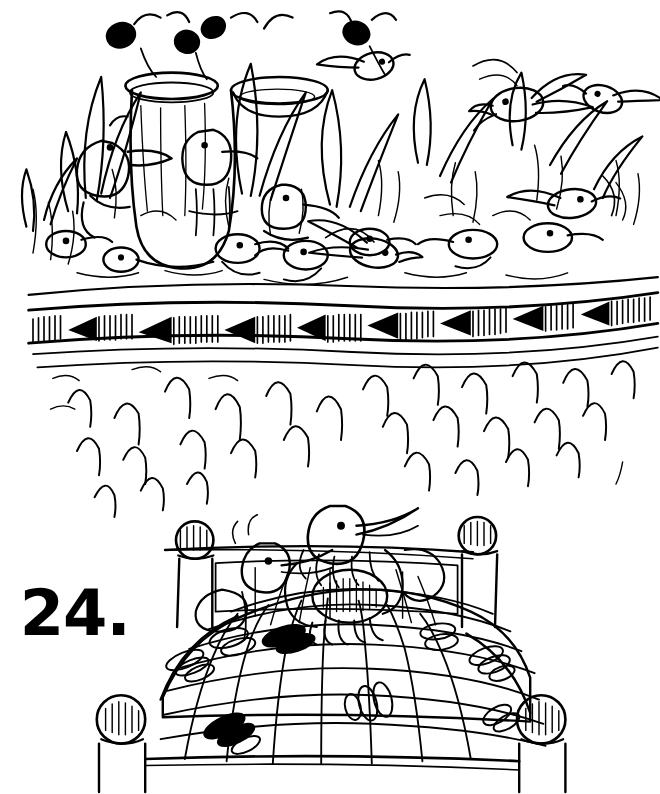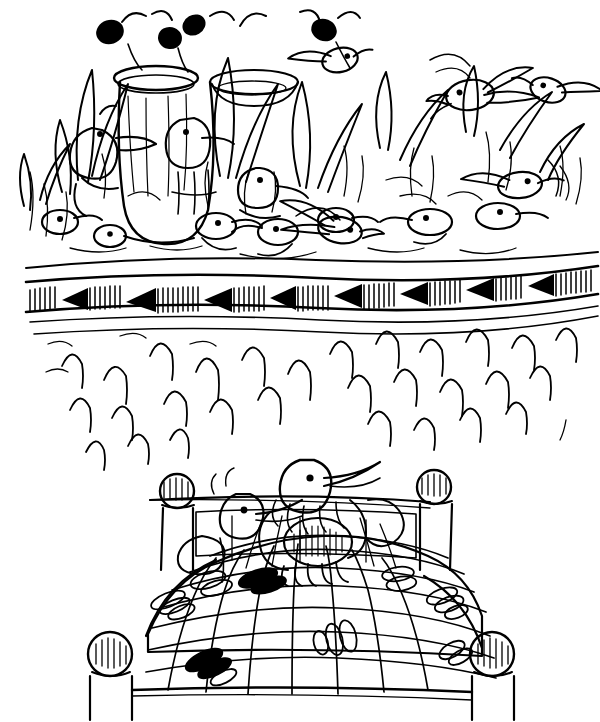--- a/index.html
+++ b/index.html
@@ -443,14 +443,15 @@
         <path d="M478 644 l0 20 M484 640 l0 26 M490 638 l0 30 M496 639 l0 29 M502 642 l0 24 M508 646 l0 18" stroke-width="1.3"></path>
         <path d="M474 672 q20 8 38 0" stroke-width="2"></path>
         <path d="M472 676 l0 44 M514 676 l0 44" stroke-width="2.2"></path>
       </g>
 
       <path d="M132 690 q170 -6 340 2" stroke-width="2.4"></path>
       <path d="M132 696 q170 -4 340 4" stroke-width="1.4"></path>
     </g>
   </svg>
 
+  <div class="page-number">24.</div>
 
 </div>
 
 </body></html>

